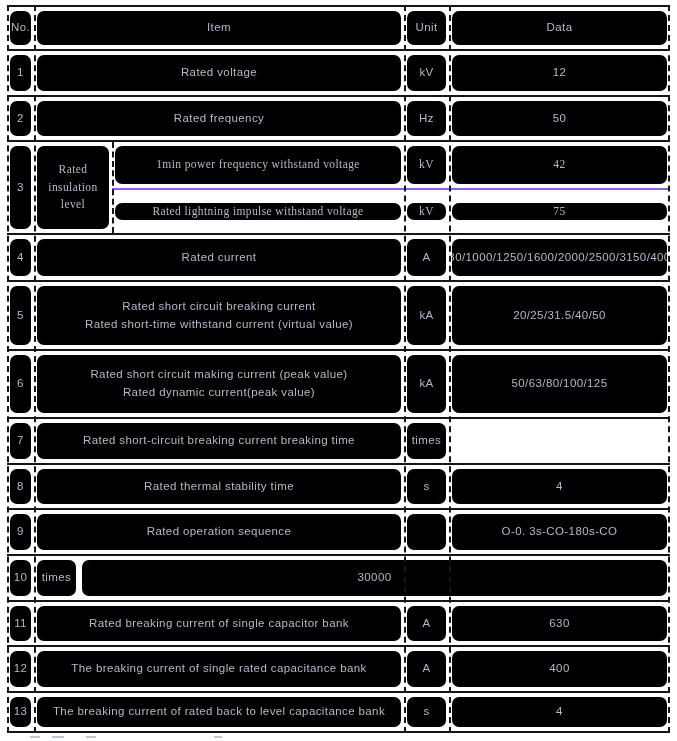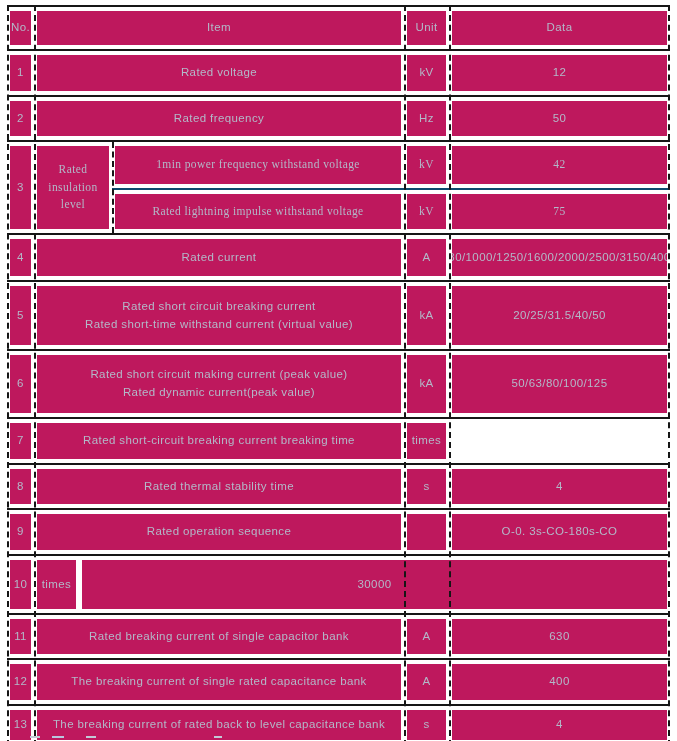--- a/index.html
+++ b/index.html
@@ -15,36 +15,36 @@
     display:flex;box-sizing:border-box;position:relative;
     border-bottom:2px solid #161616;
   }
   .col-no{width:27px;display:flex;}
   .col-item{width:370px;display:flex;justify-content:flex-end;}
   .col-ins{width:78px;display:flex;font-family:Liberation Serif, serif;}
   .col-subitem{width:292px;display:flex;}
   .col-unit{width:45px;display:flex;}
   .col-data{flex:1;display:flex;min-width:0;}
   .box{
-    flex:1;margin:4px 3px;background:#be185d;
+    flex:1;margin:4px 3px;background:#000000;
     display:flex;align-items:center;justify-content:center;
     text-align:center;overflow:hidden;
-    color:#b3b9c9;font-size:11.5px;letter-spacing:.4px;line-height:1.55;
+    color:#b3b9c9;font-size:11.5px;letter-spacing:.4px;line-height:1.55;border-radius:7px;
   }
   .box span{white-space:pre-line;}
   .nowrap span{white-space:nowrap;}
   .vline{
     position:absolute;top:-2px;bottom:0;width:0;
     border-left:2px dashed #161616;z-index:3;
   }
   .sub{
     display:flex;flex-direction:column;flex:1;min-width:0;font-family:Liberation Serif, serif;
   }
   .subrow{display:flex;box-sizing:border-box;}
-  .subrow + .subrow{border-top:2px solid #0c4a6e;}
+  .subrow + .subrow{border-top:2px solid #8b5cf6;align-items:center;}
   .vline-row3{
     position:absolute;left:105px;top:0;bottom:0;width:0;
     border-left:2px dashed #161616;z-index:3;
   }
   
   .clipped-frag{position:absolute;top:736px;left:28px;width:220px;height:4px;}
   .clipped-frag i{
     position:absolute;top:0;height:2px;background:#c2c9d6;display:block;
   }
 </style>
@@ -300,21 +300,21 @@
           <span></span>
         </div>
       </div>
     <div class="col-data">
         <div class="box">
           <span>O-0. 3s-CO-180s-CO</span>
         </div>
       </div>
   </div>
 
-  <div class="row" style="height:59px">
+  <div class="row" style="height:46px">
     <div class="col-no">
         <div class="box">
           <span>10</span>
         </div>
       </div>
     <div class="col-unit">
         <div class="box">
           <span>times</span>
         </div>
       </div>

